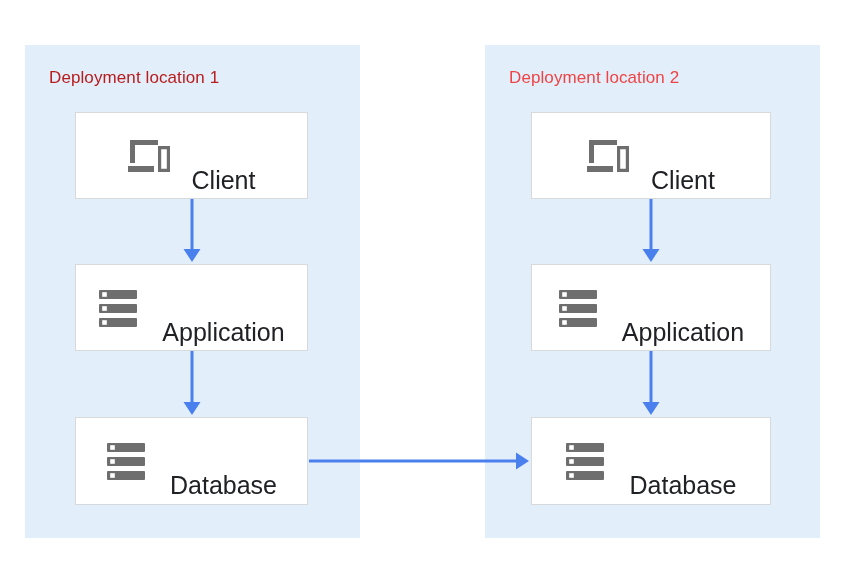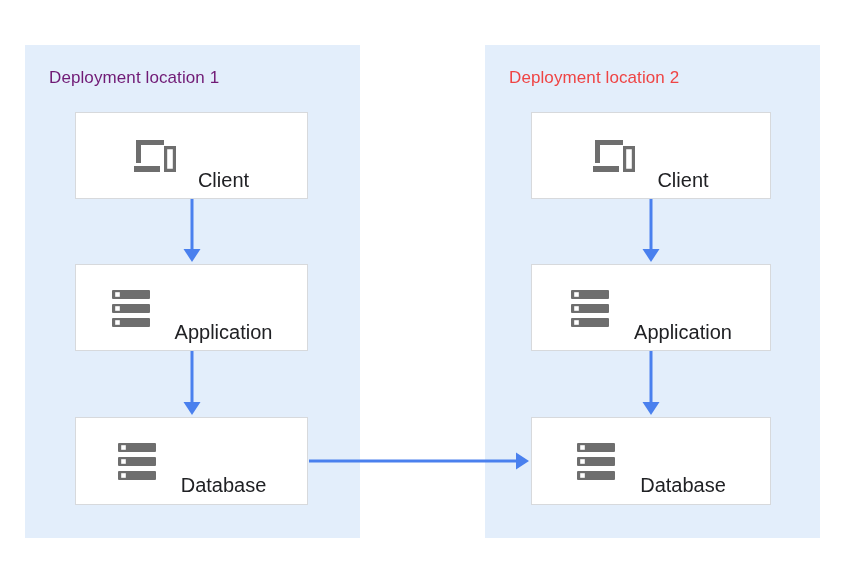--- a/index.html
+++ b/index.html
@@ -44,21 +44,21 @@
     align-items: center;
     justify-content: center;
   }
   .node-inner {
     display: flex;
     align-items: center;
     gap: 20px;
   }
   .node-label {
     color: #202124;
-    font-size: 20px;
+    font-size: 25px;
     line-height: 22px;
     white-space: nowrap;
     margin-top: 48px;
   }
   .node-icon {
     width: 44px;
     height: 40px;
     flex: 0 0 44px;
     display: block;
   }
@@ -67,21 +67,21 @@
   .conn {
     position: absolute;
     overflow: visible;
   }
 </style>
 </head>
 <body>
 
 <div id="canvas">
     <div class="zone" style="left: 25px; top: 45px; width: 335px; height: 493px; background: rgb(227, 238, 251);"></div>
-    <div class="zone-label" style="left: 49px; top: 68px; color: #701a75;">Deployment location 1</div>
+    <div class="zone-label" style="left: 49px; top: 68px; color: #b91c1c;">Deployment location 1</div>
     <div class="node" style="left: 75px; top: 112px; width: 233px; height: 87px; background: rgb(255, 255, 255); border-color: rgb(215, 217, 220);">
       <div class="node-inner">
         <svg viewBox="0 0 44 40" class="node-icon">
           <path fill-rule="evenodd" fill="#6e6e6e" d="M2 4 H30 V9 H7 V27 H2 Z M0 30 H26 V36 H0 Z M30 10 H42 V36 H30 Z M33.2 13.2 H38.8 V32.8 H33.2 Z"></path>
         </svg>
         <span class="node-label" style="color: rgb(32, 33, 36);">Client</span>
       </div>
     </div>
     <div class="node" style="left: 75px; top: 264px; width: 233px; height: 87px; background: rgb(255, 255, 255); border-color: rgb(215, 217, 220);">
       <div class="node-inner">

